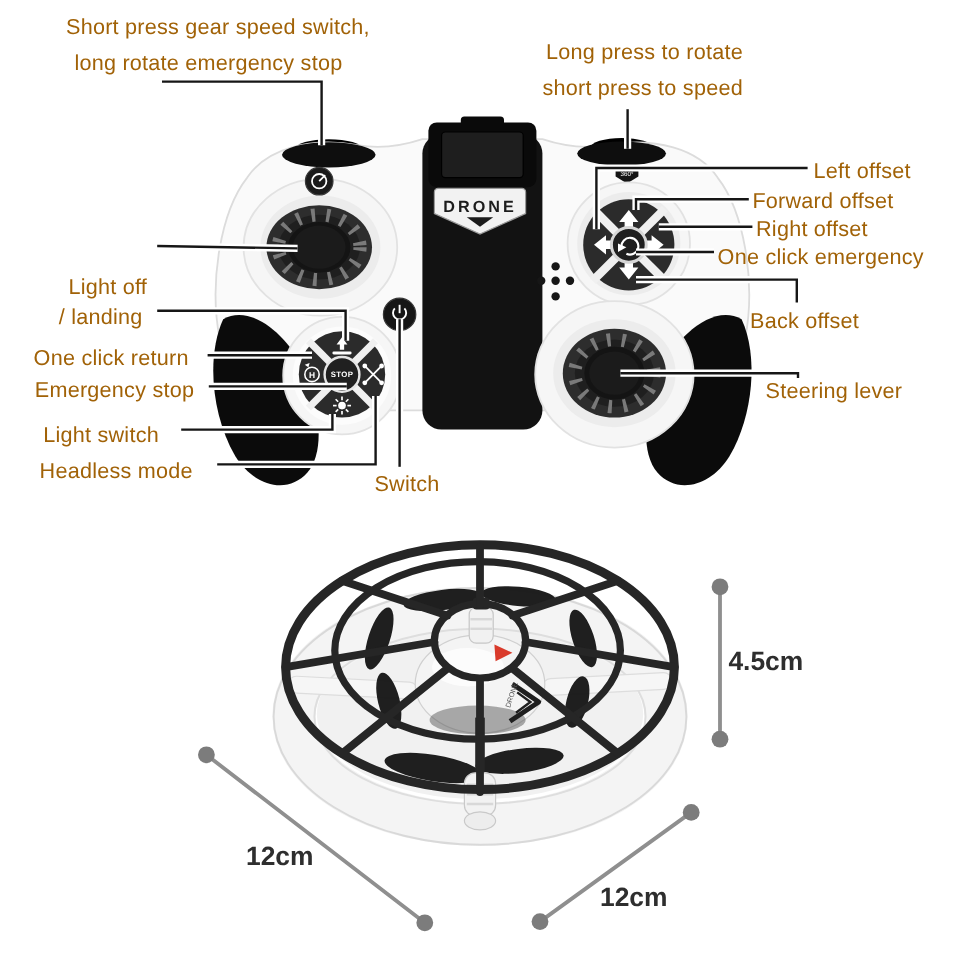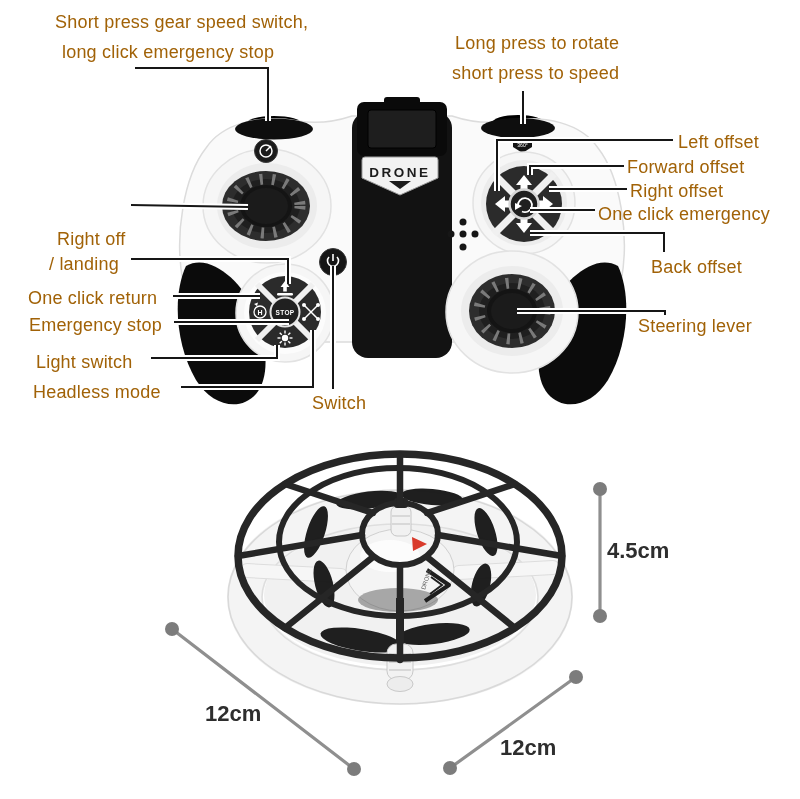--- a/index.html
+++ b/index.html
@@ -307,36 +307,36 @@
     </g>
     <g>
       <line x1="450" y1="768" x2="576" y2="677" stroke="#8f8f8f" stroke-width="3.2" stroke-linecap="round"></line>
       <circle cx="450" cy="768" r="7" fill="#7c7c7c"></circle>
           <circle cx="576" cy="677" r="7" fill="#7c7c7c"></circle>
     </g>
   </g>
 </svg>
 
 <div class="lbl" style="left:55px;top:10px">Short press gear speed switch,</div>
-<div class="lbl" style="left:62px;top:40px">long click emergency stop</div>
+<div class="lbl" style="left:62px;top:40px">long rotate emergency stop</div>
 <div class="lbl" style="left:455px;top:31px">Long press to rotate</div>
 <div class="lbl" style="left:452px;top:61px">short press to speed</div>
 
-<div class="lbl" style="left:57px;top:227px">Right off</div>
+<div class="lbl" style="left:57px;top:227px">Light off</div>
 <div class="lbl" style="left:49px;top:252px">/ landing</div>
 <div class="lbl" style="left:28px;top:286px">One click return</div>
 <div class="lbl" style="left:29px;top:313px">Emergency stop</div>
 <div class="lbl" style="left:36px;top:350px">Light switch</div>
 <div class="lbl" style="left:33px;top:380px">Headless mode</div>
 <div class="lbl" style="left:312px;top:391px">Switch</div>
 
 <div class="lbl" style="left:678px;top:130px">Left offset</div>
 <div class="lbl" style="left:627px;top:155px">Forward offset</div>
 <div class="lbl" style="left:630px;top:179px">Right offset</div>
 <div class="lbl" style="left:598px;top:202px">One click emergency</div>
-<div class="lbl" style="left:651px;top:255px">Back offset</div>
+<div class="lbl" style="left:625px;top:255px">Back offset</div>
 <div class="lbl" style="left:638px;top:314px">Steering lever</div>
 
 <div class="dim" style="left:607px;top:538px">4.5cm</div>
 <div class="dim" style="left:205px;top:701px">12cm</div>
 <div class="dim" style="left:500px;top:735px">12cm</div>
 
 </div>
 
 </body></html>

